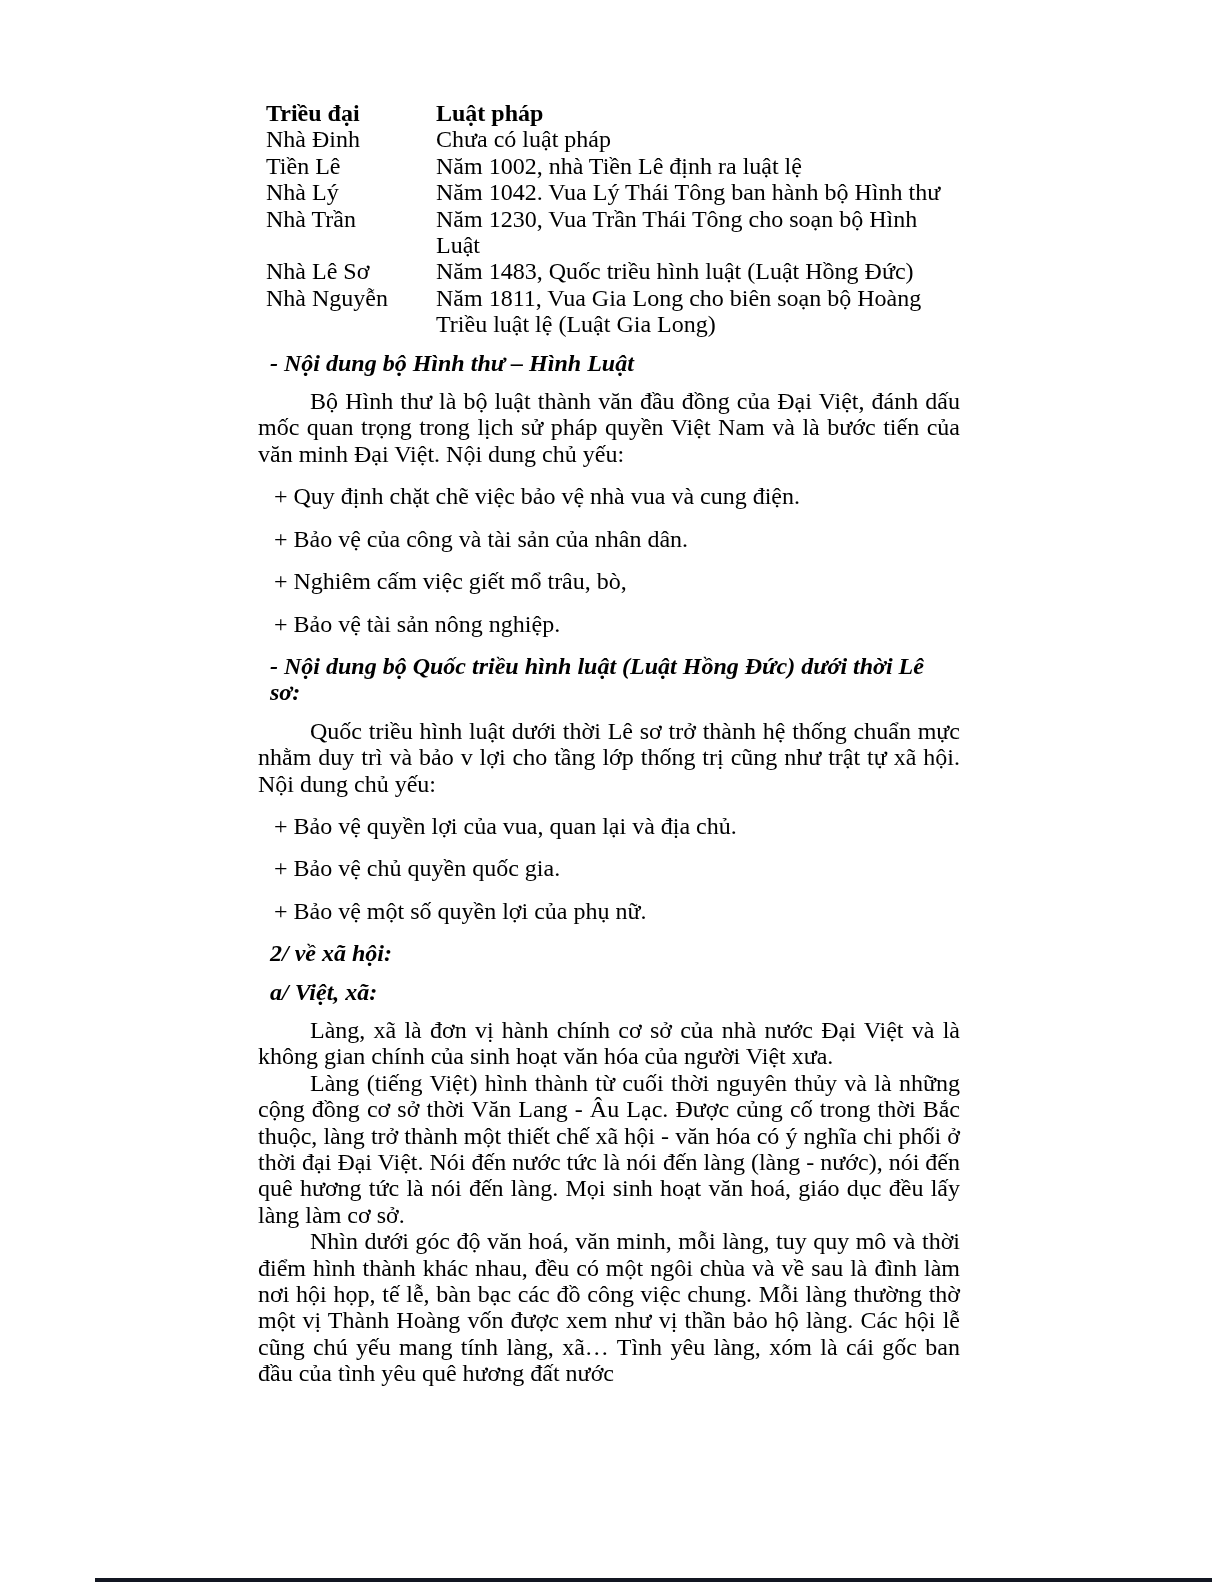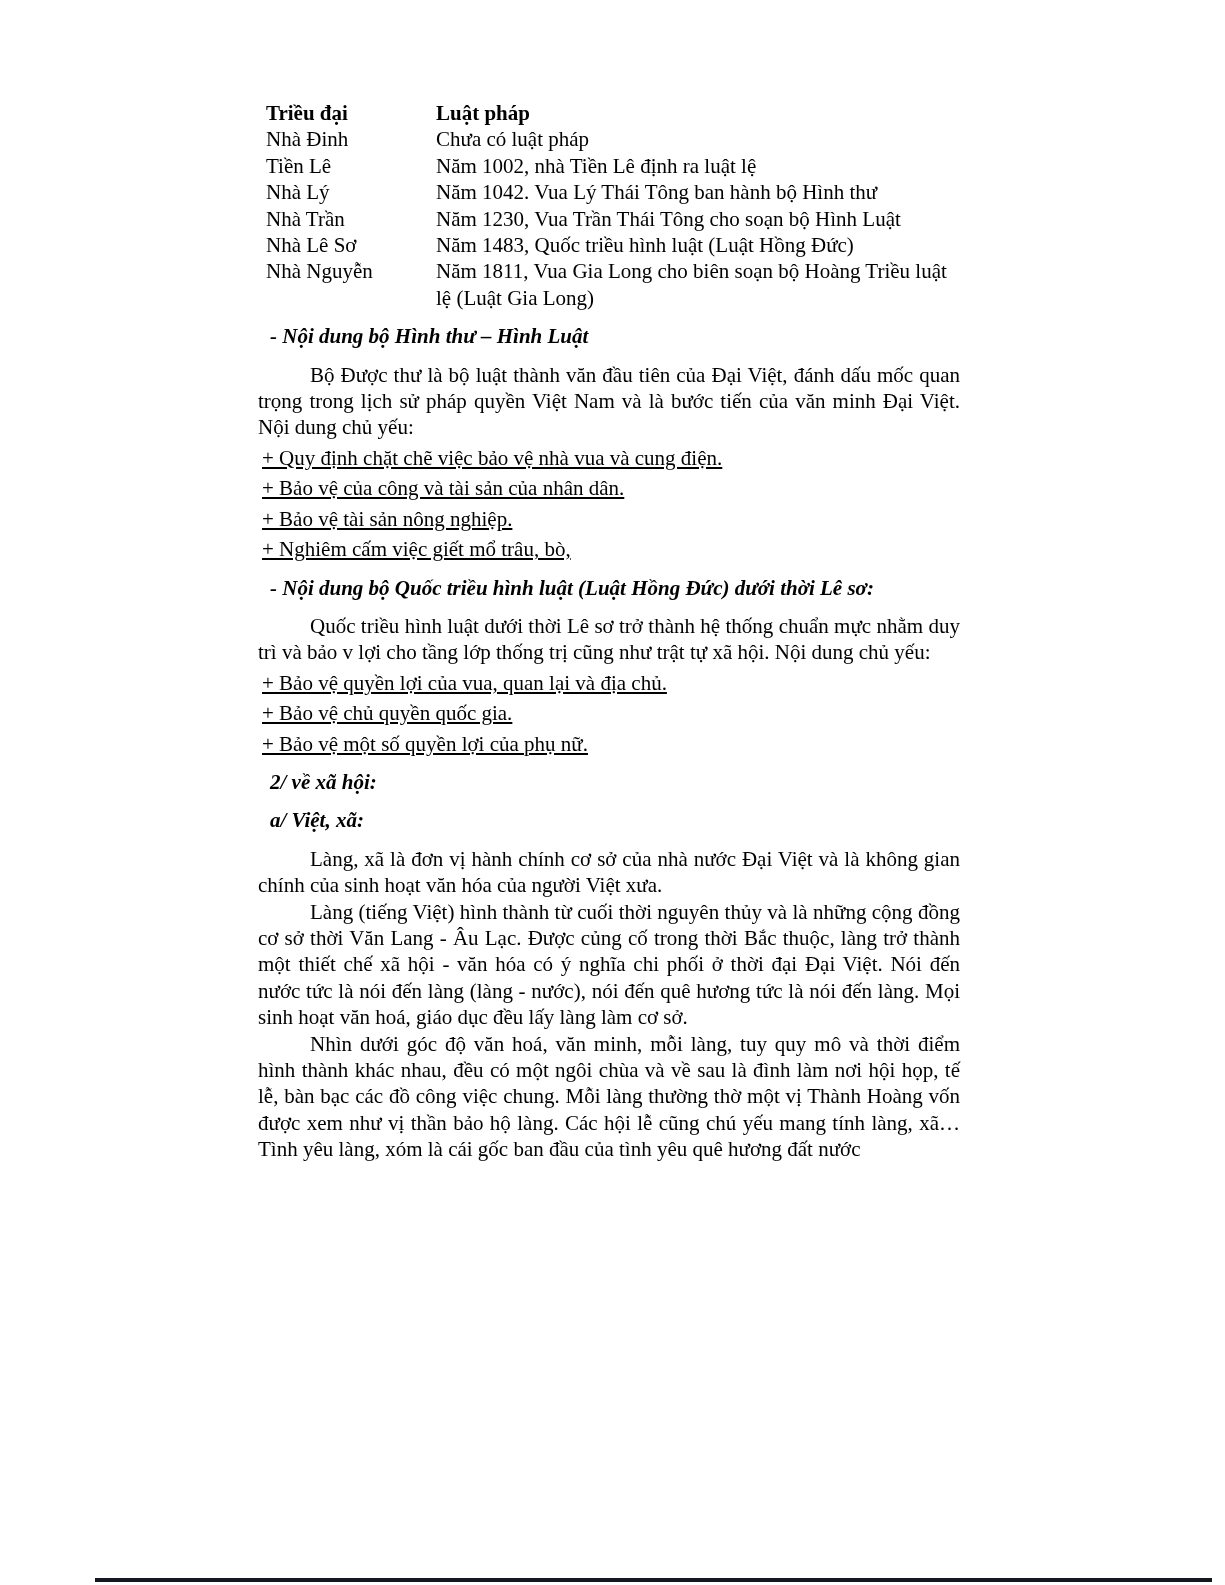--- a/index.html
+++ b/index.html
@@ -2,21 +2,21 @@
 <html><head>
 <meta charset="utf-8">
 <style>
   html, body { margin: 0; padding: 0; }
   .page {
     position: relative;
     width: 1225px;
     height: 1585px;
     background: #ffffff;
     font-family: "Liberation Serif", "DejaVu Serif", serif;
-    font-size: 21px;
+    font-size: 24px;
     line-height: 26.4px;
     color: #000000;
     overflow: hidden;
   }
   .content {
     position: absolute;
     left: 258px;
     top: 100px;
     width: 702px;
   }
@@ -40,21 +40,21 @@
   .heading {
     margin: 12px;
     font-weight: bold;
     font-style: italic;
   }
   .para {
     margin: 0;
     text-align: justify;
     text-indent: 52px;
   }
-  .plus-item { margin: 4px; text-decoration: underline; }
+  .plus-item { margin: 16px; }
   .bottom-bar {
     position: absolute;
     left: 95px;
     top: 1578px;
     width: 1117px;
     height: 4px;
     background: #131722;
   }
 </style>
 </head>
@@ -95,29 +95,29 @@
         </div>
 
         <div class="law-row">
           <div class="cell-dynasty">Nhà Nguyễn</div>
           <div class="cell-law">Năm 1811, Vua Gia Long cho biên soạn bộ Hoàng Triều luật lệ (Luật Gia Long)</div>
         </div>
 
     </div>
 
     <p class="heading">- Nội dung bộ Hình thư – Hình Luật</p>
-    <p class="para">Bộ Được thư là bộ luật thành văn đầu tiên của Đại Việt, đánh dấu mốc quan trọng trong lịch sử pháp quyền Việt Nam và là bước tiến của văn minh Đại Việt. Nội dung chủ yếu:</p>
+    <p class="para">Bộ Hình thư là bộ luật thành văn đầu đồng của Đại Việt, đánh dấu mốc quan trọng trong lịch sử pháp quyền Việt Nam và là bước tiến của văn minh Đại Việt. Nội dung chủ yếu:</p>
 
       <p class="plus-item">+ Quy định chặt chẽ việc bảo vệ nhà vua và cung điện.</p>
 
       <p class="plus-item">+ Bảo vệ của công và tài sản của nhân dân.</p>
 
+      <p class="plus-item">+ Nghiêm cấm việc giết mổ trâu, bò,</p>
+
       <p class="plus-item">+ Bảo vệ tài sản nông nghiệp.</p>
-
-      <p class="plus-item">+ Nghiêm cấm việc giết mổ trâu, bò,</p>
 
     <p class="heading">- Nội dung bộ Quốc triều hình luật (Luật Hồng Đức) dưới thời Lê sơ:</p>
     <p class="para">Quốc triều hình luật dưới thời Lê sơ trở thành hệ thống chuẩn mực nhằm duy trì và bảo v lợi cho tầng lớp thống trị cũng như trật tự xã hội. Nội dung chủ yếu:</p>
 
       <p class="plus-item">+ Bảo vệ quyền lợi của vua, quan lại và địa chủ.</p>
 
       <p class="plus-item">+ Bảo vệ chủ quyền quốc gia.</p>
 
 
 

